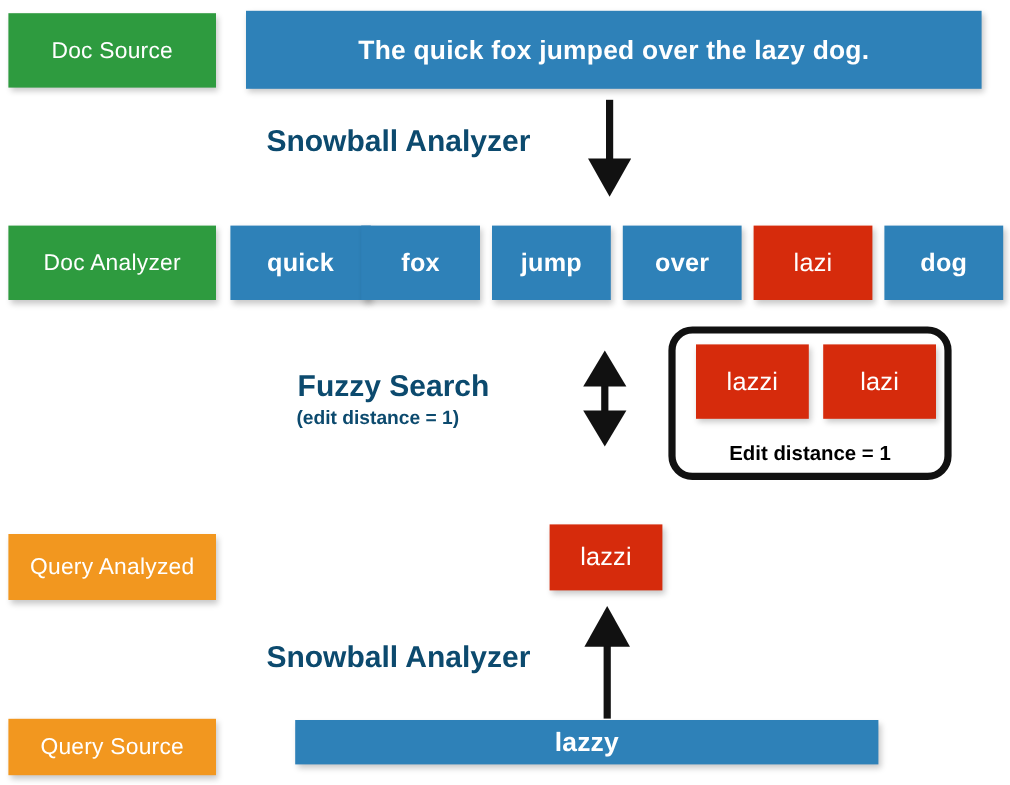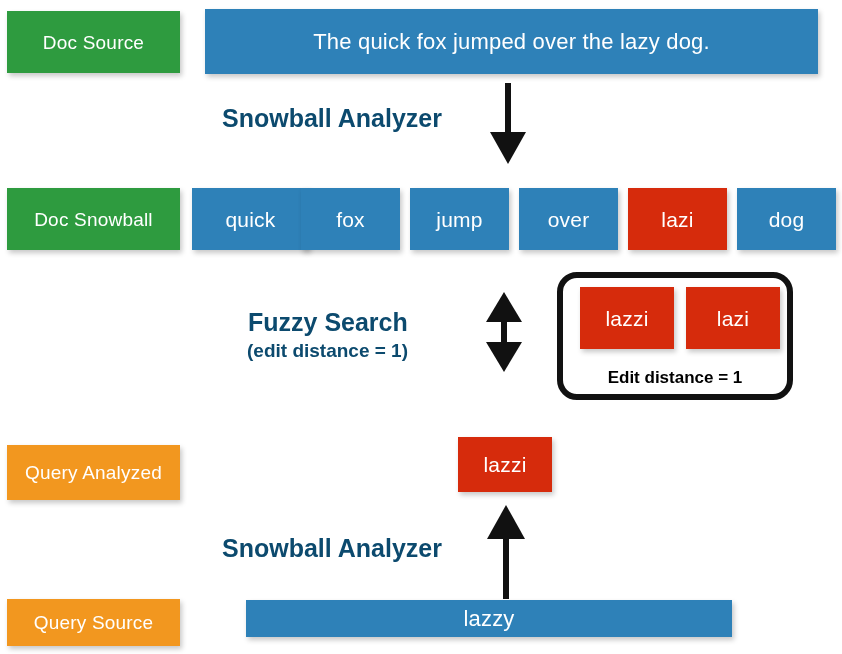--- a/index.html
+++ b/index.html
@@ -26,38 +26,38 @@
     align-items: center;
     justify-content: center;
     color: #ffffff;
     font-weight: 400;
     letter-spacing: .2px;
     box-shadow: 2px 3px 5px rgba(0,0,0,0.22);
     text-align: center;
     line-height: 1;
   }
   .green  { background: #2e9b3f; }
-  .blue   { background: #2e81b8; }
+  .blue   { background: #2e81b8; font-weight: bold; }
   .red    { background: #d62b0c; }
   .orange { background: #f2971f; }
 
   .label-box   { font-size: 19px; text-align: right; }
   .sentence    { font-size: 22px; }
   .token       { font-size: 21px; }
   .query-token { font-size: 21px; }
 
   .anno {
     position: absolute;
     color: #0c4a6e;
     font-weight: bold;
     line-height: 1.12;
     white-space: nowrap;
   }
   .anno-main { font-size: 25px; }
-  .anno-sub  { font-size: 19px; }
+  .anno-sub  { font-size: 16px; }
 
   .callout {
     position: absolute;
     box-sizing: border-box;
     background: #ffffff;
     border: 6px solid #111111;
     border-radius: 20px;
   }
   .callout-caption {
     position: absolute;
@@ -90,21 +90,21 @@
   </div>
 
   <div class="arrow" style="left:487px; top:83px; width:42px; height:82px;">
     <svg width="42" height="82" viewBox="0 0 42 82">
       <rect x="18" y="0" width="6" height="56" fill="#111111"></rect>
       <polygon points="3,49 39,49 21,81" fill="#111111"></polygon>
     </svg>
   </div>
 
   <div class="box green label-box" style="left:7px; top:188px; width:173px; height:62px;">
-    <span>Doc Snowball</span>
+    <span>Doc Analyzer</span>
   </div>
 
   <div class="box blue token" style="left:192px; top:188px; width:117px; height:62px;">
     <span>quick</span>
   </div>
   <div class="box blue token" style="left:301px; top:188px; width:99px; height:62px;">
     <span>fox</span>
   </div>
   <div class="box blue token" style="left:410px; top:188px; width:99px; height:62px;">
     <span>jump</span>

